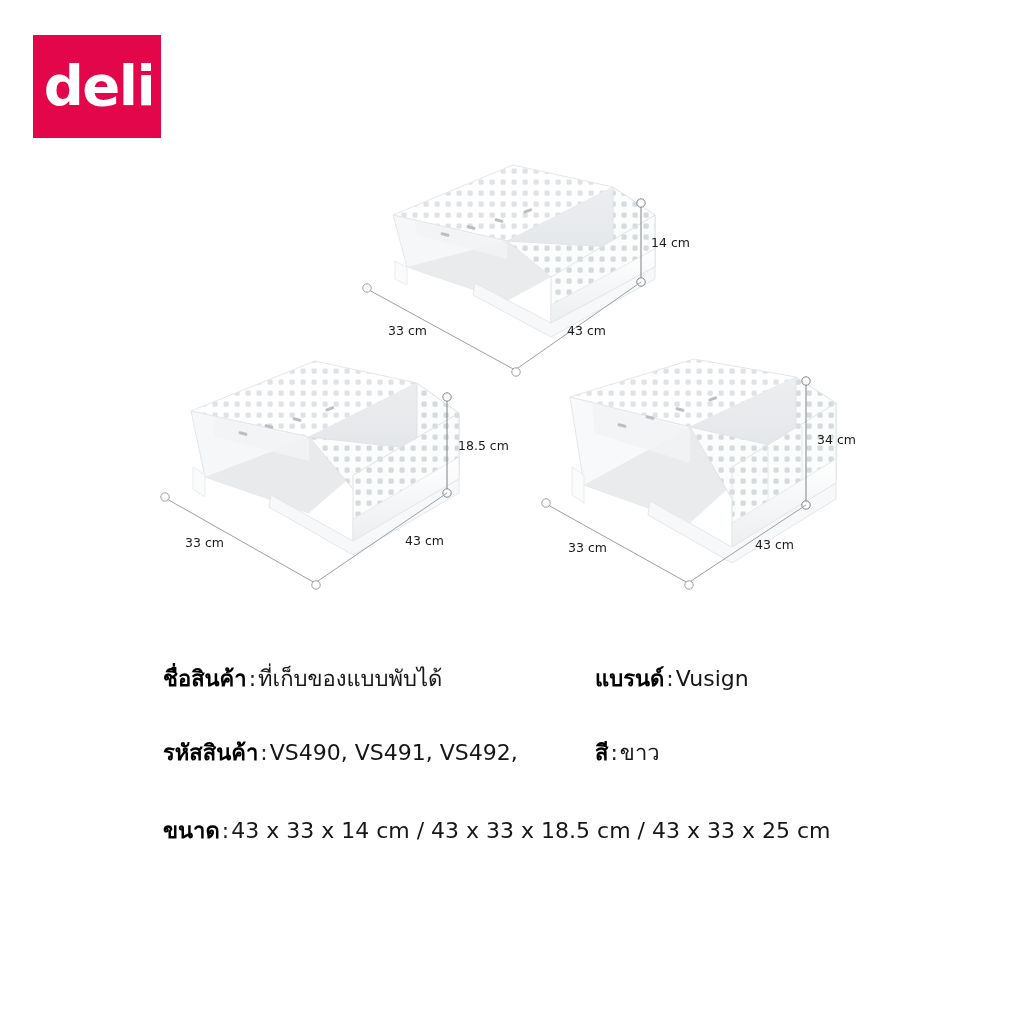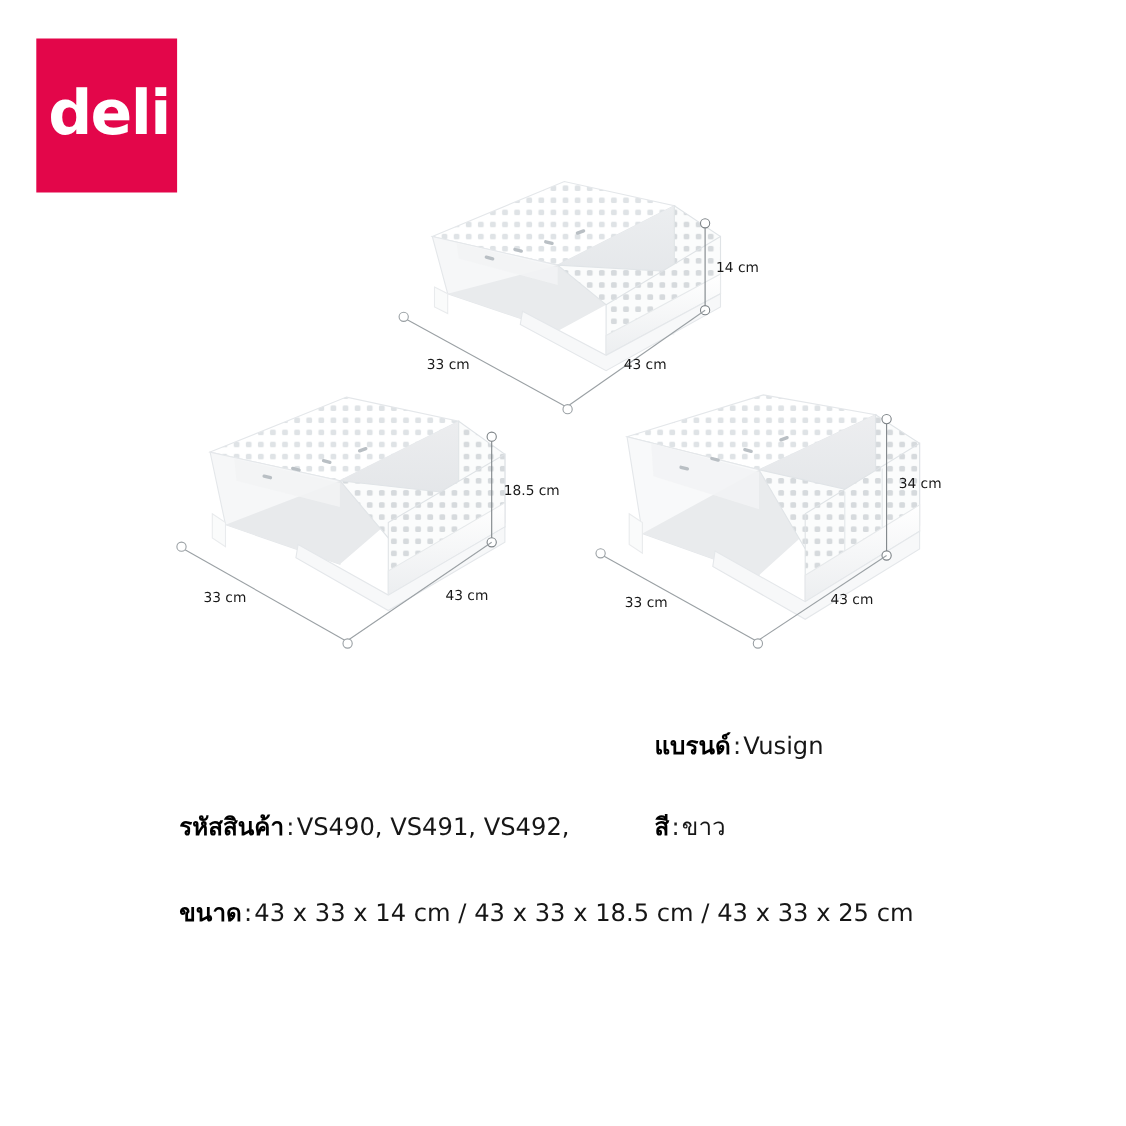--- a/index.html
+++ b/index.html
@@ -14,21 +14,21 @@
     font-family: "DejaVu Sans", "Liberation Sans", sans-serif;
     overflow: hidden;
   }
 
   
   .logo-box {
     position: absolute;
     left: 33px;
     top: 35px;
     width: 128px;
-    height: 140px;
+    height: 103px;
     display: flex;
     align-items: center;
     justify-content: center;
   }
   .logo-wordmark {
     color: #ffffff;
     font-family: "DejaVu Sans", "Liberation Sans", sans-serif;
     font-size: 56px;
     font-weight: bold;
     letter-spacing: -1.5px;
@@ -295,20 +295,23 @@
     </svg>
     <div style="position:absolute; left:277px; top:77px; font-size:12.5px; color:#1a1a1a;">34 cm</div>
     <div style="position:absolute; left:28px; top:185px; font-size:12.5px; color:#1a1a1a;">33 cm</div>
     <div style="position:absolute; left:215px; top:182px; font-size:12.5px; color:#1a1a1a;">43 cm</div>
   </div>
 </div>
 
 <div class="specs">
 
   <div class="spec-row">
+    <div class="spec-cell col-left">
+      <span class="spec-label">ชื่อสินค้า</span><span class="spec-sep">:</span><span class="spec-value">ที่เก็บของแบบพับได้</span>
+    </div>
     <div class="spec-cell col-right">
       <span class="spec-label">แบรนด์</span><span class="spec-sep">:</span><span class="spec-value">Vusign</span>
     </div>
   </div>
 
   <div class="spec-row">
     <div class="spec-cell col-left">
       <span class="spec-label">รหัสสินค้า</span><span class="spec-sep">:</span><span class="spec-value">VS490, VS491, VS492,</span>
     </div>
     <div class="spec-cell col-right">

